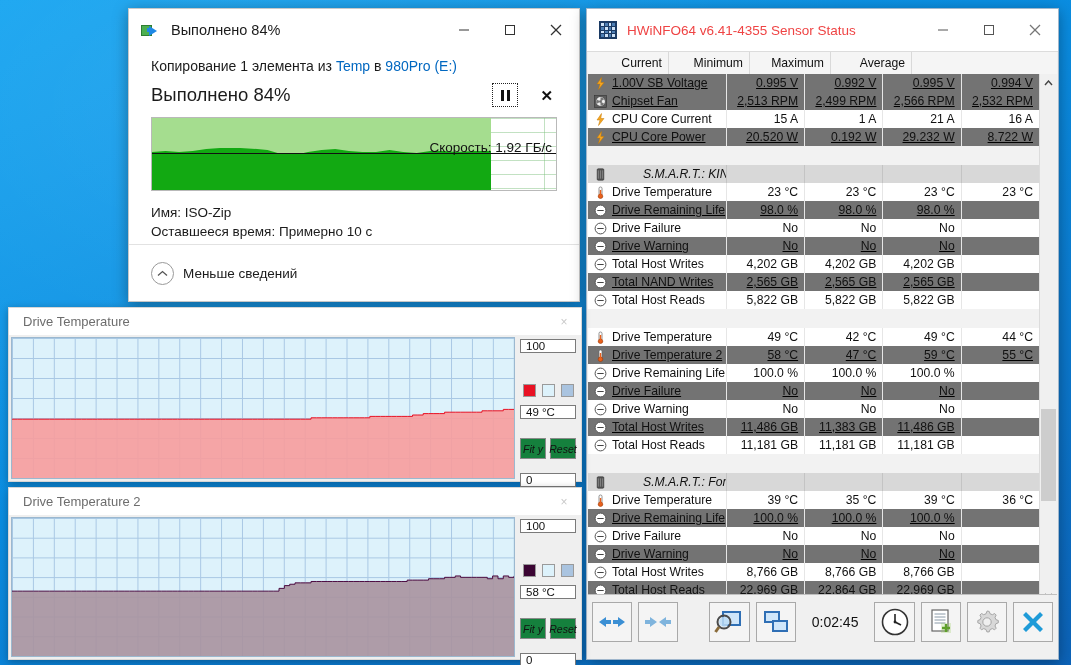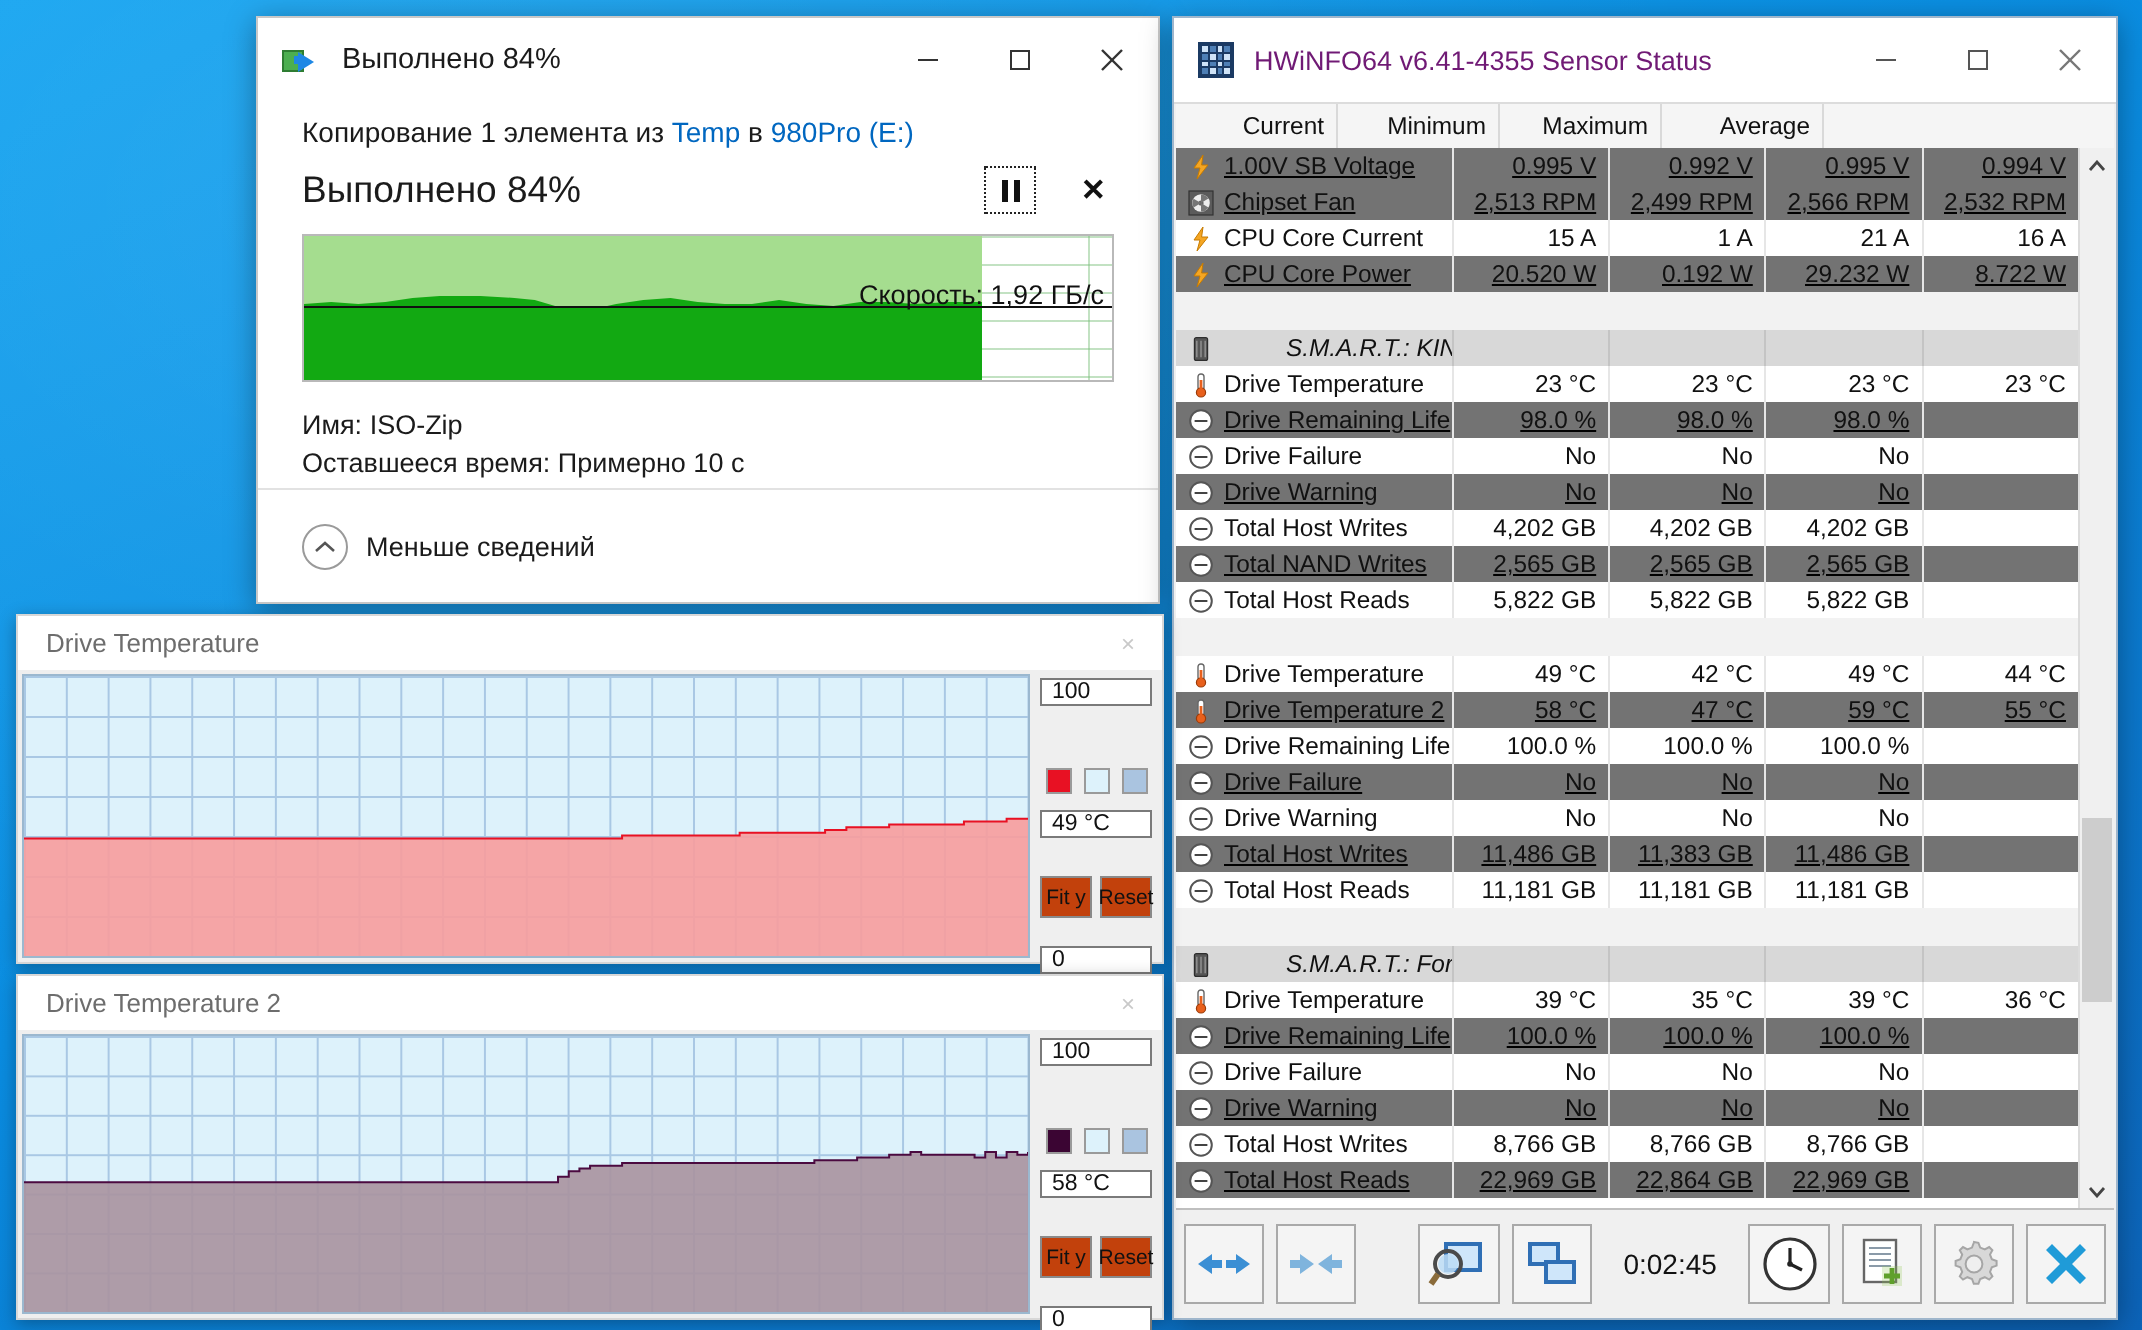--- a/index.html
+++ b/index.html
@@ -58,21 +58,21 @@
       display:flex;align-items:center;justify-content:center;}
   .cd-less span{font-size:13.5px;color:#1b1b1b;}
 
   
   #hwinfo{left:586px;top:8px;width:471px;height:650px;border:1px solid #9fb6cc;background:#f0f0f0;}
   #hwinfo .titlebar{height:42px;border-bottom:1px solid #dcdcdc;}
   .hw-logo{width:18px;height:18px;margin-left:12px;background:#1b3a63;
      display:grid;grid-template-columns:repeat(4,1fr);grid-template-rows:repeat(4,1fr);gap:1px;padding:2px;box-sizing:border-box;flex:none;}
   .hw-logo i{background:#cfe3f7;display:block;}
   .hw-logo i.d{background:#4e7fb5;}
-  .hw-title{font-size:13.5px;color:#701a75;padding-left:10px;}
+  .hw-title{font-size:13.5px;color:#ef4444;padding-left:10px;}
 
   .hw-table{position:absolute;left:1px;top:43px;right:1px;bottom:55px;background:#fff;overflow:hidden;}
   .hw-head{display:flex;height:22px;background:#f5f5f5;border-bottom:1px solid #d3d3d3;}
   .hw-head div{font-size:12.2px;color:#111;display:flex;align-items:center;
      border-right:1px solid #d9d9d9;box-sizing:border-box;padding:0 6px;}
   .c0{width:144px;}
   .c1,.c2,.c3,.c4{width:81px;justify-content:flex-end;}
   .hw-rows{position:absolute;left:0;top:22px;right:17px;bottom:0;overflow:hidden;}
   .r{display:flex;height:18px;align-items:center;box-sizing:border-box;}
   .r.alt{background:#737373;text-decoration:underline;}
@@ -82,21 +82,21 @@
   .cell{box-sizing:border-box;border-right:1px solid #e6e6e6;height:18px;display:flex;
         align-items:center;font-size:12.2px;color:#111;padding:0 6px;white-space:nowrap;overflow:hidden;}
   .cell.nm{width:144px;gap:5px;}
   .cell.v{width:81px;justify-content:flex-end;}
   .r.grp .cell{border-right:1px solid #c4c4c4;gap:36px;}
   .ico{width:13px;height:13px;flex:none;display:block;}
   .hw-vscroll{position:absolute;right:0;top:22px;bottom:0;width:17px;background:#f0f0f0;border-left:1px solid #dcdcdc;}
   .sc-arrow{height:17px;display:flex;align-items:center;justify-content:center;color:#4d4d4d;font-size:9px;}
   .sc-thumb{position:absolute;left:1px;right:1px;background:#cdcdcd;}
 
-  .hw-toolbar{position:absolute;left:1px;right:1px;bottom:1px;height:54px;background:#f0f0f0;
+  .hw-toolbar{position:absolute;left:1px;right:1px;bottom:11px;height:54px;background:#f0f0f0;
      border-top:1px solid #bfbfbf;display:flex;align-items:center;padding:0 4px;box-sizing:border-box;gap:6px;}
   .tb{width:46px;height:40px;border:1px solid #a9a9a9;background:#f4f4f4;
       display:flex;align-items:center;justify-content:center;box-sizing:border-box;}
   .tb-time{font-size:14px;color:#111;padding:0 10px;margin-left:auto;}
 
   
   .gpanel{position:absolute;background:#fff;border:1px solid #d7d7d7;box-shadow:0 2px 8px rgba(0,0,0,.3);}
   #panel-dt{left:8px;top:307px;width:572px;height:173px;}
   #panel-dt2{left:8px;top:487px;width:572px;height:171px;}
   .gp-title{height:27px;display:flex;align-items:center;padding-left:14px;
@@ -108,22 +108,22 @@
   .plot .grid{position:absolute;inset:0;
      background-image:linear-gradient(to right,#a9c8e4 1px,transparent 1px),
                       linear-gradient(to bottom,#a9c8e4 1px,transparent 1px);}
   .plot svg{position:absolute;inset:0;width:100%;height:100%;display:block;}
   .side{width:66px;display:flex;flex-direction:column;align-items:center;background:#efefef;}
   .sbox{width:56px;height:20px;border:1px solid #7a7a7a;background:#fff;box-sizing:border-box;
      display:flex;align-items:center;padding-left:5px;font-size:11.5px;color:#111;}
   .swatches{display:flex;gap:6px;}
   .sw{width:13px;height:13px;border:1px solid #9a9a9a;box-sizing:border-box;}
   .sbtns{display:flex;gap:4px;}
-  .sbtn{width:26px;height:21px;border:1px solid #8a8a8a;background:#c2410c;box-sizing:border-box;
-     display:flex;align-items:center;justify-content:center;font-size:10.5px;color:#111;}
+  .sbtn{width:26px;height:21px;border:1px solid #8a8a8a;background:#15803d;box-sizing:border-box;
+     display:flex;align-items:center;justify-content:center;font-size:10.5px;color:#111;font-style:italic;}
 </style>
 </head>
 <body>
 
 <div class="desktop"></div>
 
 <div class="win" id="copy-dialog">
   <div class="titlebar">
     <div class="cd-icon">
       <span class="pg"></span>

